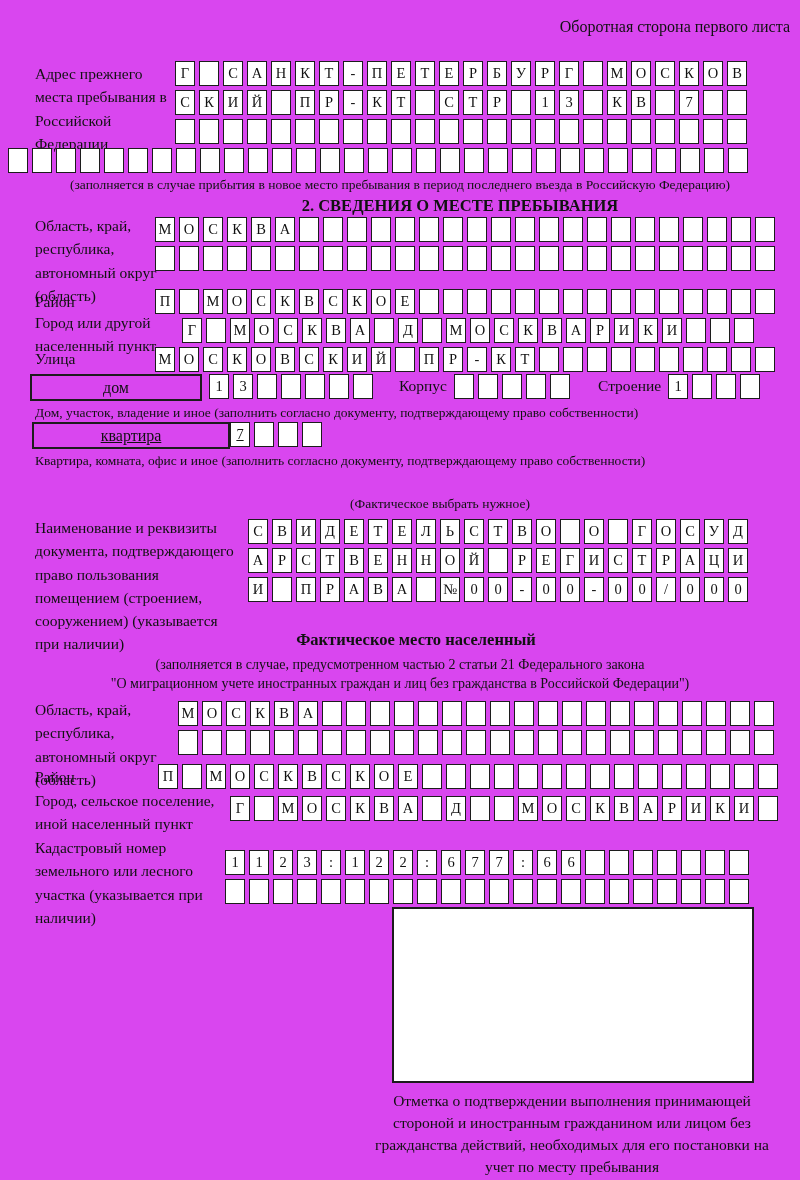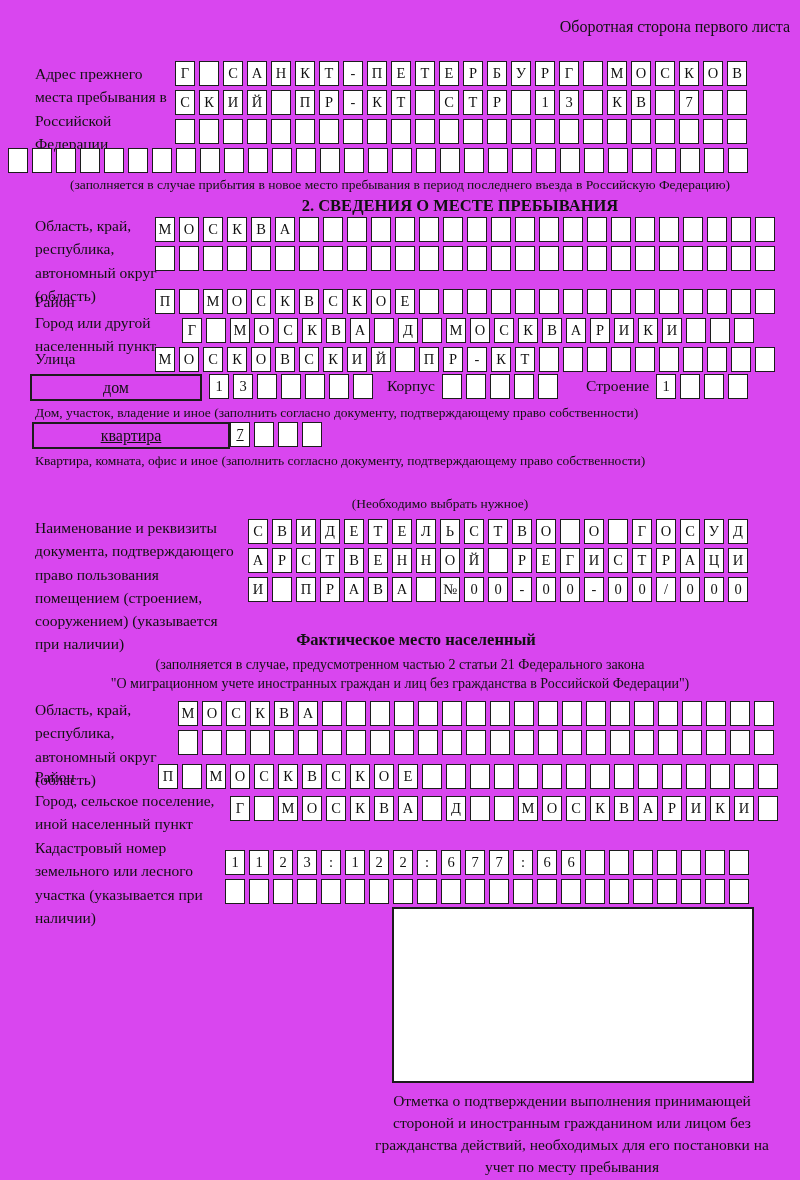--- a/index.html
+++ b/index.html
@@ -299,21 +299,21 @@
     <div class="widebox" style="width:172px;">дом</div>
     <div class="boxes">
         <span class="cell">1</span>
         <span class="cell">3</span>
         <span class="cell"></span>
         <span class="cell"></span>
         <span class="cell"></span>
         <span class="cell"></span>
         <span class="cell"></span>
       </div>
-    <span class="lbl" style="margin-left:7px;">Корпус</span>
+    <span class="lbl" style="margin-left:19px;">Корпус</span>
     <div class="boxes">
         <span class="cell"></span>
         <span class="cell"></span>
         <span class="cell"></span>
         <span class="cell"></span>
         <span class="cell"></span>
       </div>
     <span class="lbl" style="margin-left:21px;">Строение</span>
     <div class="boxes">
         <span class="cell">1</span>
@@ -328,21 +328,21 @@
     <div class="widebox" style="width:198px;">квартира</div>
     <div class="boxes">
         <span class="cell">7</span>
         <span class="cell"></span>
         <span class="cell"></span>
         <span class="cell"></span>
       </div>
   </div>
   <div class="abs note" style="top:452px;left:35px;">Квартира, комната, офис и иное (заполнить согласно документу, подтверждающему право собственности)</div>
 
-  <div class="abs note ctr" style="top:495px;left:240px;width:400px;">(Необходимо выбрать нужное)</div>
+  <div class="abs note ctr" style="top:495px;left:240px;width:400px;">(Фактическое выбрать нужное)</div>
 
   <div class="abs lbl" style="top:516px;left:35px;width:208px;">Наименование и реквизиты документа, подтверждающего право пользования помещением (строением, сооружением) (указывается при наличии)</div>
   <div class="abs boxcol" style="top:519px;left:248px;">
     <div class="boxes">
         <span class="cell">С</span>
         <span class="cell">В</span>
         <span class="cell">И</span>
         <span class="cell">Д</span>
         <span class="cell">Е</span>
         <span class="cell">Т</span>

